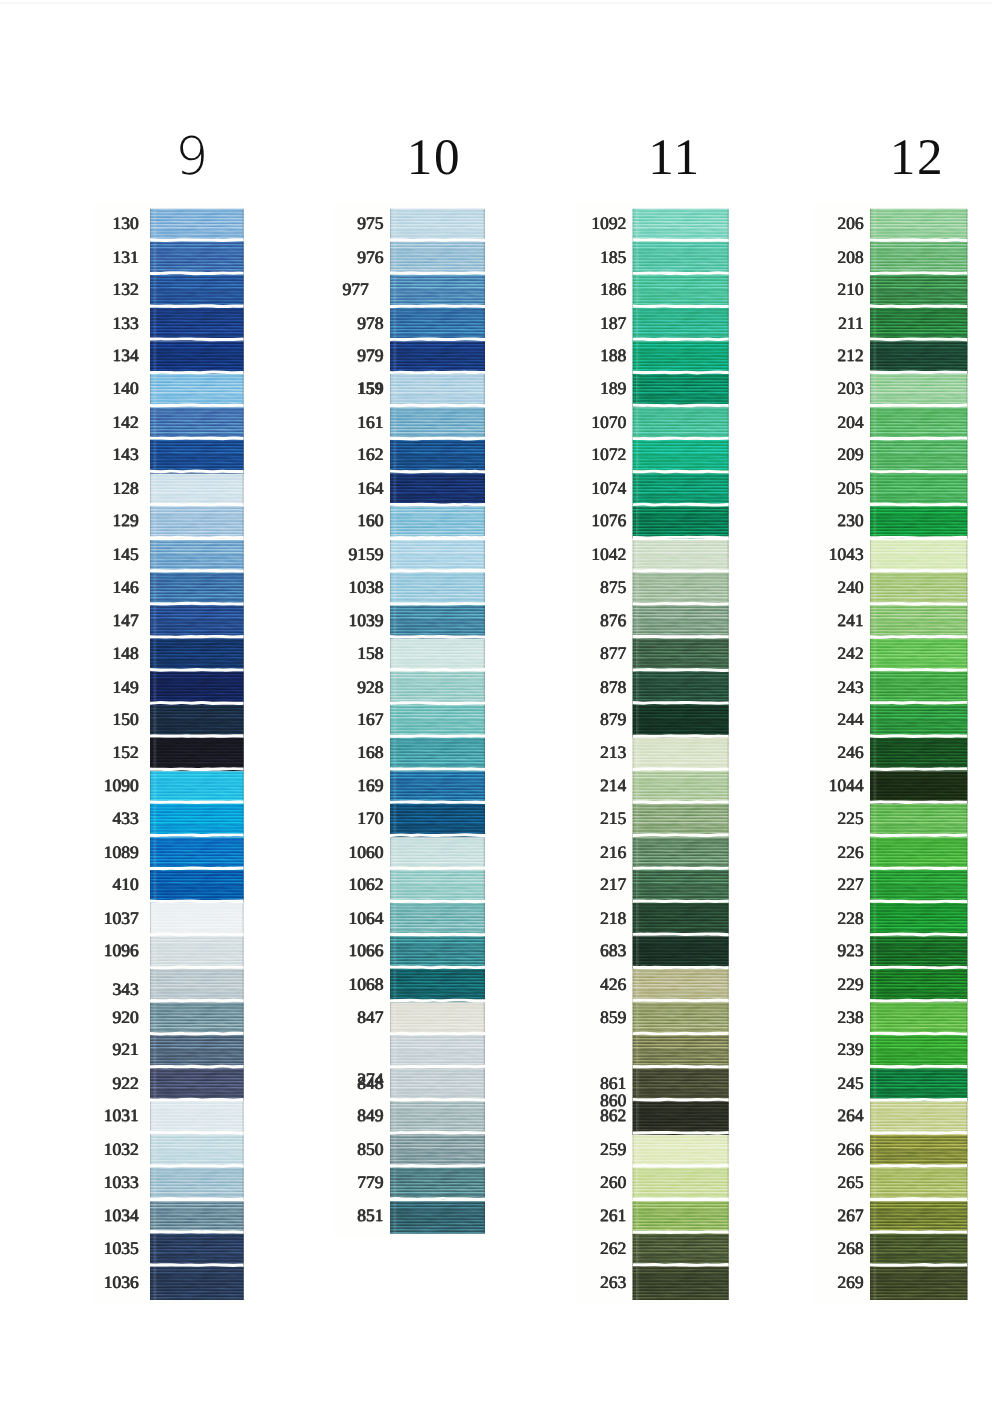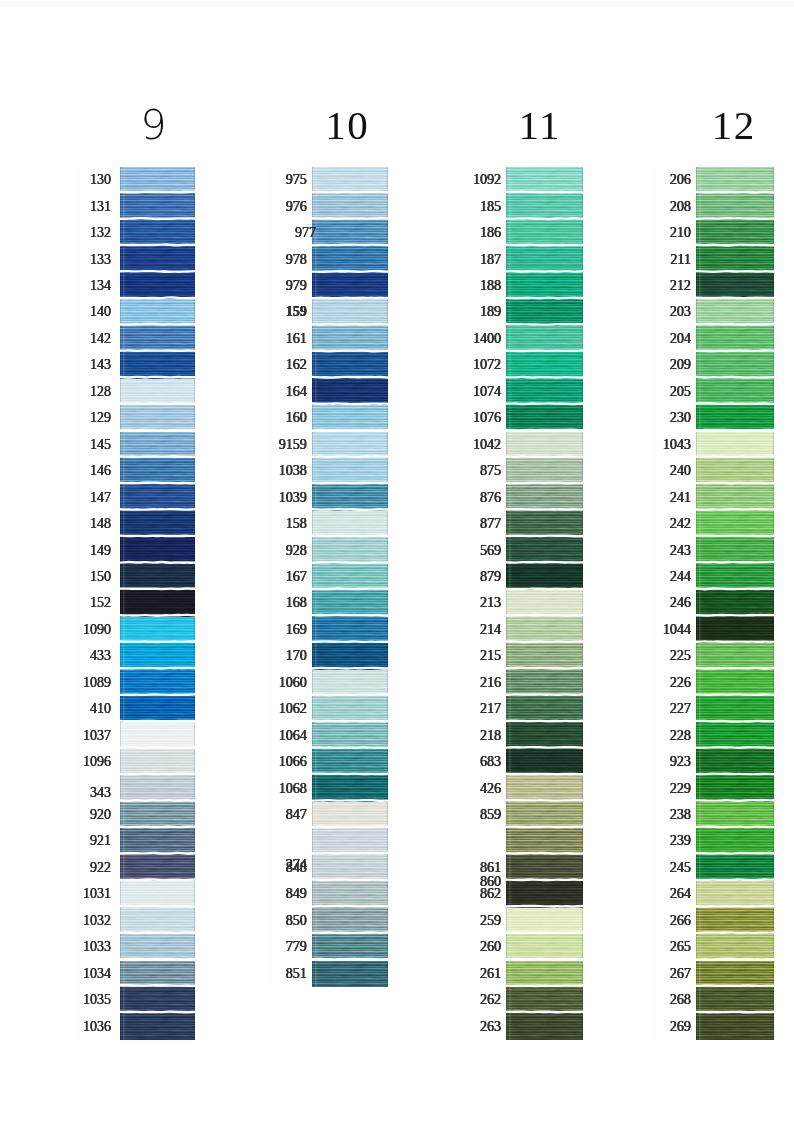--- a/index.html
+++ b/index.html
@@ -536,21 +536,21 @@
         <path d="M0,632.48Q4.25,632.23 8.50,632.23Q12.75,632.06 17.00,632.01Q21.25,632.01 25.50,632.48Q29.75,632.55 34.00,632.15Q38.25,632.27 42.50,632.37Q46.75,632.24 51.00,631.92Q55.25,632.25 59.50,632.00Q63.75,632.01 68.00,632.48Q72.25,632.48 76.50,632.39L76.50,634.74Q72.25,634.86 68.00,635.01Q63.75,634.81 59.50,634.29Q55.25,634.30 51.00,634.19Q46.75,634.42 42.50,634.71Q38.25,634.34 34.00,634.41Q29.75,634.61 25.50,634.78Q21.25,634.76 17.00,634.38Q12.75,634.77 8.50,634.62Q4.25,634.64 0.00,634.70Z" fill="#fdfdfc"></path>
         <path d="M0,658.89Q4.25,658.94 8.50,658.48Q12.75,658.53 17.00,658.83Q21.25,658.75 25.50,658.53Q29.75,658.68 34.00,658.79Q38.25,658.63 42.50,658.56Q46.75,658.87 51.00,658.71Q55.25,658.80 59.50,658.72Q63.75,658.70 68.00,658.35Q72.25,658.37 76.50,658.78L76.50,661.05Q72.25,660.69 68.00,660.75Q63.75,660.61 59.50,661.01Q55.25,661.23 51.00,661.11Q46.75,661.05 42.50,660.89Q38.25,660.84 34.00,661.28Q29.75,661.11 25.50,660.98Q21.25,661.18 17.00,661.35Q12.75,661.11 8.50,660.89Q4.25,661.10 0.00,661.17Z" fill="#fdfdfc"></path>
         <path d="M0,685.14Q4.25,685.22 8.50,685.15Q12.75,684.99 17.00,685.07Q21.25,684.94 25.50,685.19Q29.75,685.21 34.00,685.08Q38.25,685.02 42.50,685.08Q46.75,684.84 51.00,684.89Q55.25,684.84 59.50,684.88Q63.75,684.88 68.00,685.18Q72.25,684.96 76.50,684.85L76.50,687.07Q72.25,687.47 68.00,687.58Q63.75,687.14 59.50,687.27Q55.25,687.56 51.00,687.40Q46.75,687.52 42.50,687.45Q38.25,687.53 34.00,687.44Q29.75,687.35 25.50,687.68Q21.25,687.64 17.00,687.42Q12.75,687.20 8.50,687.56Q4.25,687.62 0.00,687.61Z" fill="#fdfdfc"></path>
         <path d="M0,711.28Q4.25,711.74 8.50,711.62Q12.75,711.32 17.00,711.59Q21.25,711.72 25.50,711.31Q29.75,711.43 34.00,711.27Q38.25,711.67 42.50,711.81Q46.75,711.58 51.00,711.49Q55.25,711.39 59.50,711.43Q63.75,711.41 68.00,711.65Q72.25,711.73 76.50,711.81L76.50,714.24Q72.25,713.93 68.00,713.90Q63.75,713.55 59.50,713.69Q55.25,713.79 51.00,714.05Q46.75,713.80 42.50,714.08Q38.25,714.04 34.00,713.74Q29.75,713.63 25.50,713.87Q21.25,713.77 17.00,713.92Q12.75,714.01 8.50,714.19Q4.25,714.03 0.00,713.61Z" fill="#fdfdfc"></path>
         <path d="M0,738.26Q4.25,738.30 8.50,737.84Q12.75,738.13 17.00,738.01Q21.25,737.79 25.50,737.78Q29.75,737.64 34.00,737.72Q38.25,737.66 42.50,737.79Q46.75,738.04 51.00,738.08Q55.25,738.17 59.50,737.85Q63.75,737.79 68.00,738.10Q72.25,738.15 76.50,738.13L76.50,740.49Q72.25,740.14 68.00,740.38Q63.75,740.34 59.50,740.23Q55.25,740.14 51.00,740.56Q46.75,740.50 42.50,740.34Q38.25,740.07 34.00,740.07Q29.75,740.25 25.50,740.11Q21.25,740.11 17.00,740.27Q12.75,740.32 8.50,740.09Q4.25,740.43 0.00,740.68Z" fill="#fdfdfc"></path>
         <path d="M0,764.50Q4.25,764.31 8.50,764.62Q12.75,764.32 17.00,764.31Q21.25,764.63 25.50,764.68Q29.75,764.44 34.00,764.68Q38.25,764.96 42.50,764.72Q46.75,764.58 51.00,764.53Q55.25,764.28 59.50,764.35Q63.75,764.30 68.00,764.64Q72.25,764.19 76.50,764.22L76.50,766.47Q72.25,766.68 68.00,766.91Q63.75,766.61 59.50,766.85Q55.25,767.00 51.00,767.01Q46.75,766.90 42.50,766.99Q38.25,766.88 34.00,767.18Q29.75,767.13 25.50,767.10Q21.25,767.03 17.00,766.82Q12.75,767.06 8.50,766.89Q4.25,766.66 0.00,766.92Z" fill="#fdfdfc"></path>
         <path d="M0,790.91Q4.25,790.55 8.50,790.76Q12.75,791.09 17.00,791.04Q21.25,791.28 25.50,791.08Q29.75,790.94 34.00,790.99Q38.25,790.94 42.50,790.61Q46.75,790.97 51.00,790.74Q55.25,790.71 59.50,790.80Q63.75,791.09 68.00,791.19Q72.25,791.12 76.50,790.99L76.50,793.35Q72.25,793.58 68.00,793.75Q63.75,793.48 59.50,793.17Q55.25,793.34 51.00,793.09Q46.75,793.25 42.50,792.91Q38.25,793.43 34.00,793.44Q29.75,793.27 25.50,793.54Q21.25,793.64 17.00,793.30Q12.75,793.03 8.50,793.23Q4.25,793.07 0.00,793.32Z" fill="#fdfdfc"></path>
       </svg>
       <div class="code" style="right:81.2px;top:6.20px;">975</div>
       <div class="code" style="right:81.2px;top:32.65px;">976</div>
-      <div class="code" style="right:72px;top:59.10px;">977</div>
+      <div class="code" style="right:93px;top:59.10px;">977</div>
       <div class="code" style="right:81.2px;top:85.55px;">978</div>
       <div class="code" style="right:81.2px;top:112.00px;">979</div>
       <div class="code" style="right:81.2px;top:138.45px;font-weight:bold;">159</div>
       <div class="code" style="right:81.2px;top:164.90px;">161</div>
       <div class="code" style="right:81.2px;top:191.35px;">162</div>
       <div class="code" style="right:81.2px;top:217.80px;">164</div>
       <div class="code" style="right:81.2px;top:244.25px;">160</div>
       <div class="code" style="right:81.2px;top:270.70px;">9159</div>
       <div class="code" style="right:81.2px;top:297.15px;">1038</div>
       <div class="code" style="right:81.2px;top:323.60px;">1039</div>
@@ -809,29 +809,29 @@
         <path d="M0,791.02Q4.29,791.15 8.58,790.78Q12.87,790.75 17.16,791.16Q21.44,791.13 25.73,791.13Q30.02,791.07 34.31,790.92Q38.60,791.00 42.89,791.00Q47.18,790.90 51.47,791.06Q55.76,790.70 60.04,790.89Q64.33,791.30 68.62,791.14Q72.91,791.02 77.20,791.12L77.20,793.46Q72.91,793.68 68.62,793.64Q64.33,793.39 60.04,793.12Q55.76,793.23 51.47,793.58Q47.18,793.35 42.89,793.46Q38.60,793.28 34.31,793.14Q30.02,793.67 25.73,793.71Q21.44,793.76 17.16,793.66Q12.87,793.39 8.58,793.23Q4.29,793.36 0.00,793.56Z" fill="#fdfdfc"></path>
         <path d="M0,817.56Q4.29,817.81 8.58,817.63Q12.87,817.49 17.16,817.54Q21.44,817.42 25.73,817.57Q30.02,817.52 34.31,817.65Q38.60,817.29 42.89,817.50Q47.18,817.73 51.47,817.60Q55.76,817.65 60.04,817.19Q64.33,817.47 68.62,817.52Q72.91,817.19 77.20,817.39L77.20,819.92Q72.91,819.82 68.62,819.78Q64.33,819.91 60.04,819.45Q55.76,819.49 51.47,820.06Q47.18,820.05 42.89,819.83Q38.60,820.00 34.31,820.14Q30.02,820.31 25.73,820.13Q21.44,820.11 17.16,819.88Q12.87,819.85 8.58,820.01Q4.29,819.87 0.00,819.89Z" fill="#fdfdfc"></path>
         <path d="M0,843.67Q4.29,843.77 8.58,843.64Q12.87,843.65 17.16,843.55Q21.44,843.52 25.73,844.01Q30.02,843.58 34.31,843.66Q38.60,843.47 42.89,843.67Q47.18,843.85 51.47,844.07Q55.76,843.82 60.04,843.75Q64.33,844.05 68.62,843.80Q72.91,843.48 77.20,843.57L77.20,846.15Q72.91,846.23 68.62,846.24Q64.33,845.99 60.04,846.03Q55.76,846.10 51.47,846.52Q47.18,846.64 42.89,846.18Q38.60,846.29 34.31,846.04Q30.02,845.89 25.73,846.32Q21.44,845.77 17.16,845.79Q12.87,845.79 8.58,845.99Q4.29,845.81 0.00,845.99Z" fill="#fdfdfc"></path>
       </svg>
       <div class="code" style="right:81.9px;top:6.20px;">1092</div>
       <div class="code" style="right:81.9px;top:32.65px;">185</div>
       <div class="code" style="right:81.9px;top:59.10px;">186</div>
       <div class="code" style="right:81.9px;top:85.55px;">187</div>
       <div class="code" style="right:81.9px;top:112.00px;">188</div>
       <div class="code" style="right:81.9px;top:138.45px;">189</div>
-      <div class="code" style="right:81.9px;top:164.90px;">1400</div>
+      <div class="code" style="right:81.9px;top:164.90px;">1070</div>
       <div class="code" style="right:81.9px;top:191.35px;">1072</div>
       <div class="code" style="right:81.9px;top:217.80px;">1074</div>
       <div class="code" style="right:81.9px;top:244.25px;">1076</div>
       <div class="code" style="right:81.9px;top:270.70px;">1042</div>
       <div class="code" style="right:81.9px;top:297.15px;">875</div>
       <div class="code" style="right:81.9px;top:323.60px;">876</div>
       <div class="code" style="right:81.9px;top:350.05px;">877</div>
-      <div class="code" style="right:81.9px;top:376.50px;">569</div>
+      <div class="code" style="right:81.9px;top:376.50px;">878</div>
       <div class="code" style="right:81.9px;top:402.95px;">879</div>
       <div class="code" style="right:81.9px;top:429.40px;">213</div>
       <div class="code" style="right:81.9px;top:455.85px;">214</div>
       <div class="code" style="right:81.9px;top:482.30px;">215</div>
       <div class="code" style="right:81.9px;top:508.75px;">216</div>
       <div class="code" style="right:81.9px;top:535.20px;">217</div>
       <div class="code" style="right:81.9px;top:561.65px;">218</div>
       <div class="code" style="right:81.9px;top:588.10px;">683</div>
       <div class="code" style="right:81.9px;top:614.55px;">426</div>
       <div class="code" style="right:81.9px;top:641.00px;">859</div>

